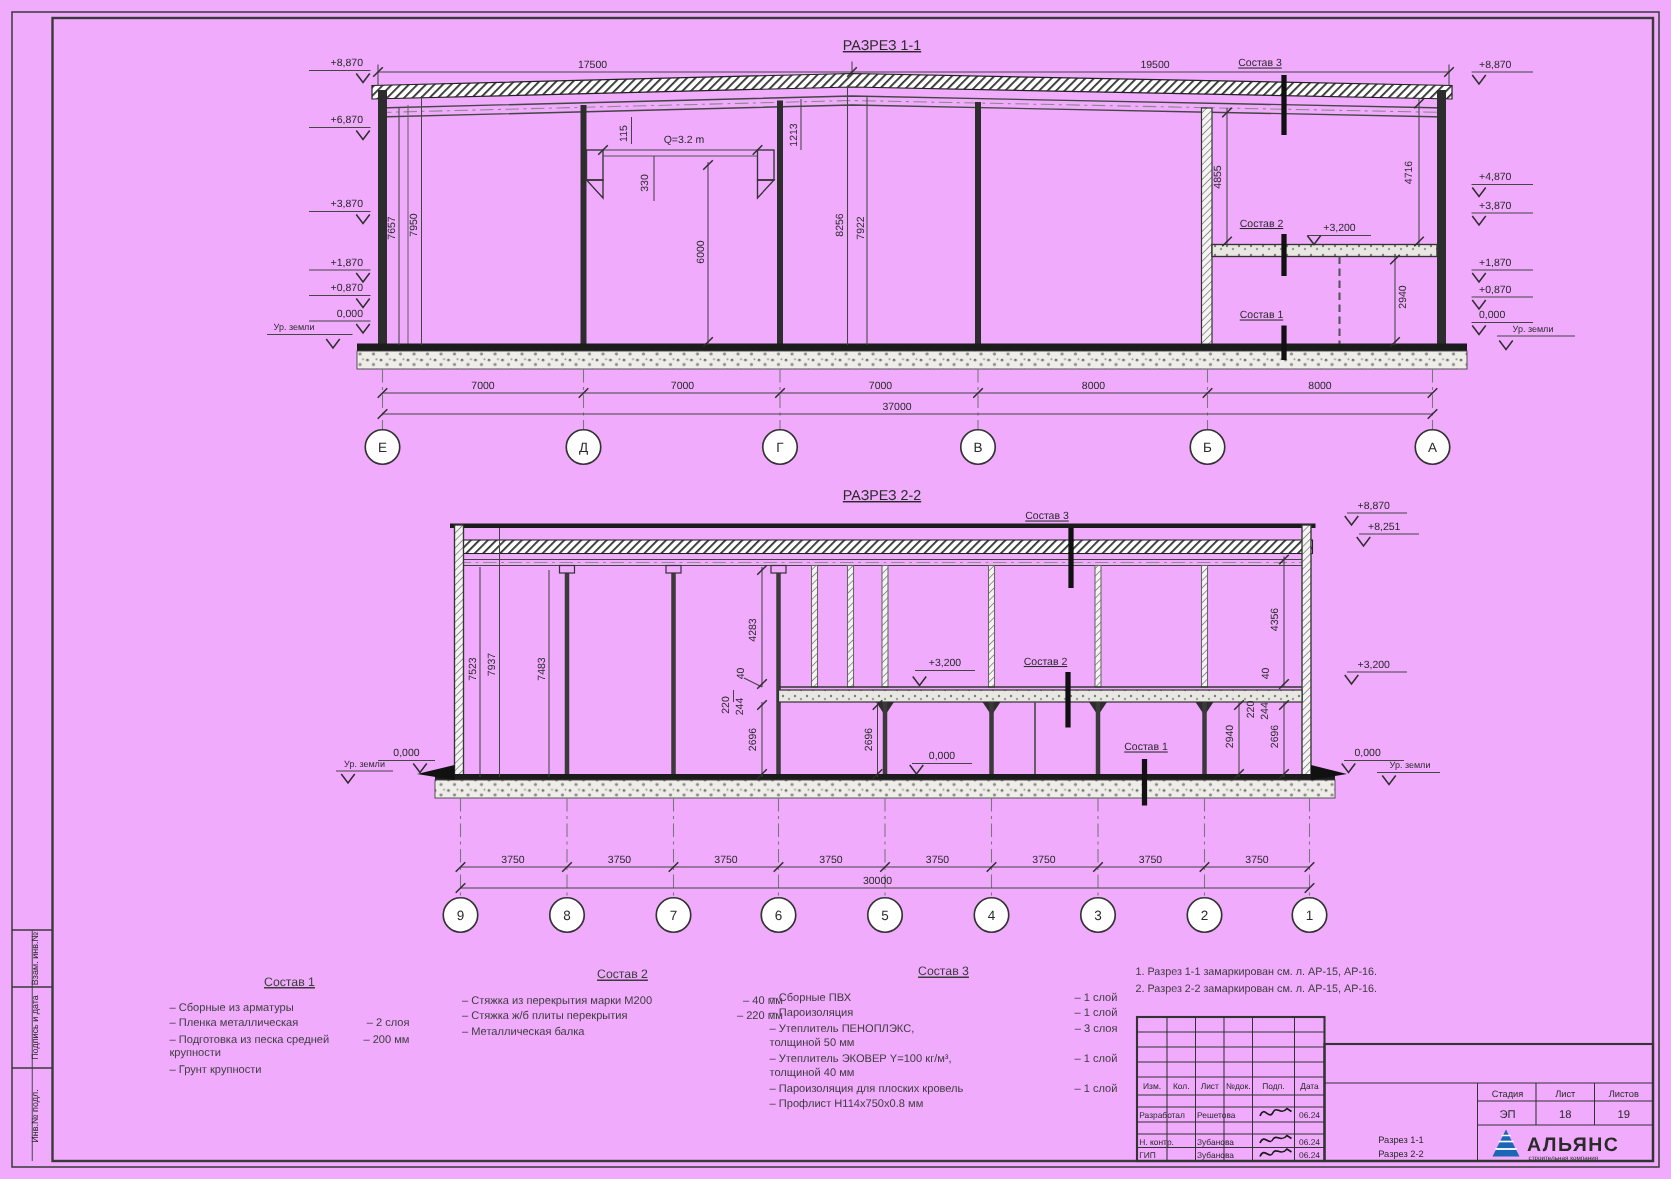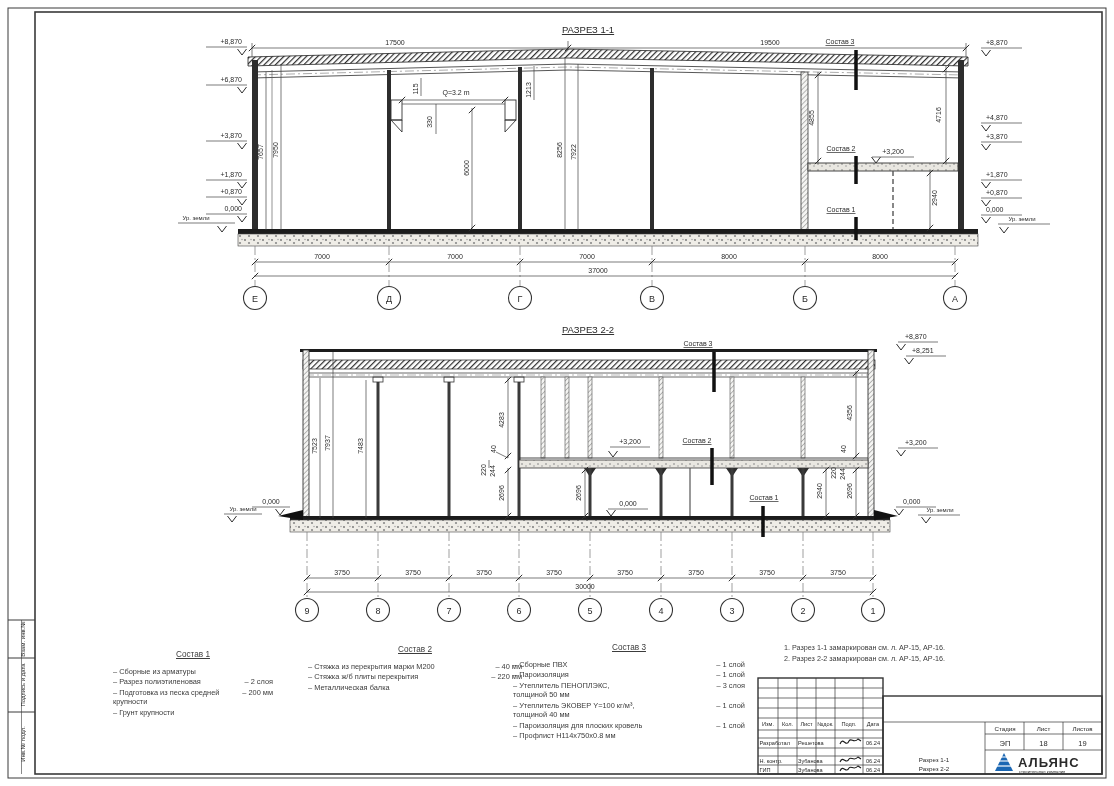--- a/index.html
+++ b/index.html
@@ -1,34 +1,34 @@
 <!DOCTYPE html>
 <html><head>
 <meta charset="utf-8">
 <style>
   html,body{margin:0;padding:0;background:#e8e8e8;}
-  .sheet{position:relative;width:1114px;height:786px;background:#ffffff;overflow:hidden;
+  .sheet{position:relative;width:1114px;height:786px;background:#f0abfc;overflow:hidden;
          font-family:"Liberation Sans",sans-serif;color:#2e2e2e;}
   .sheet > svg{position:absolute;left:0;top:0;}
   svg text{font-family:"Liberation Sans",sans-serif;fill:#2a2a2a;}
   .dim{font-size:7px;}
   .lvl{font-size:7px;}
   .sm{font-size:6px;}
   .ttl{font-size:9.5px;text-decoration:underline;}
   .ax{font-size:9px;}
   .mark{font-size:7px;text-decoration:underline;}
   .tb{font-size:5.6px;}
   .tb2{font-size:6.2px;}
   .tbv{font-size:7.5px;}
   .sostav{position:absolute;font-size:7.4px;line-height:9.5px;color:#3c3c3c;}
   .sostav h4{font-size:8.2px;font-weight:normal;text-align:center;text-decoration:underline;margin:0 0 7px 0;color:#3c3c3c;}
   .srow{display:flex;align-items:flex-start;margin-bottom:1px;}
   .slabel{white-space:pre-line;}
   .sval{margin-left:auto;white-space:nowrap;padding-left:5px;}
-  .notes{position:absolute;font-size:7.2px;line-height:11px;color:#3c3c3c;margin-left:27px;}
+  .notes{position:absolute;font-size:7.2px;line-height:11px;color:#3c3c3c;}
 </style>
 </head>
 <body>
 
 <div class="sheet">
 <svg width="1114" height="786" viewBox="0 0 1114 786">
   <defs>
     <pattern id="hatch" width="4" height="4" patternUnits="userSpaceOnUse" patternTransform="rotate(45)">
       <rect width="4" height="4" fill="#ffffff"></rect>
       <line x1="0" y1="0" x2="0" y2="4" stroke="#2f2f2f" stroke-width="2.4"></line>
@@ -518,21 +518,21 @@
   </g>
 </svg>
 
 <div class="sostav" style="left:113px;top:650px;width:160px;">
   <h4>Состав 1</h4>
   <div class="srow">
         <span class="slabel">– Сборные из арматуры</span>
         <span class="sval"></span>
       </div>
   <div class="srow">
-        <span class="slabel">– Разрез полиэтиленовая</span>
+        <span class="slabel">– Пленка металлическая</span>
         <span class="sval">– 2 слоя</span>
       </div>
   <div class="srow">
         <span class="slabel">– Подготовка из песка средней
 крупности</span>
         <span class="sval">– 200 мм</span>
       </div>
   <div class="srow">
         <span class="slabel">– Грунт крупности</span>
         <span class="sval"></span>

